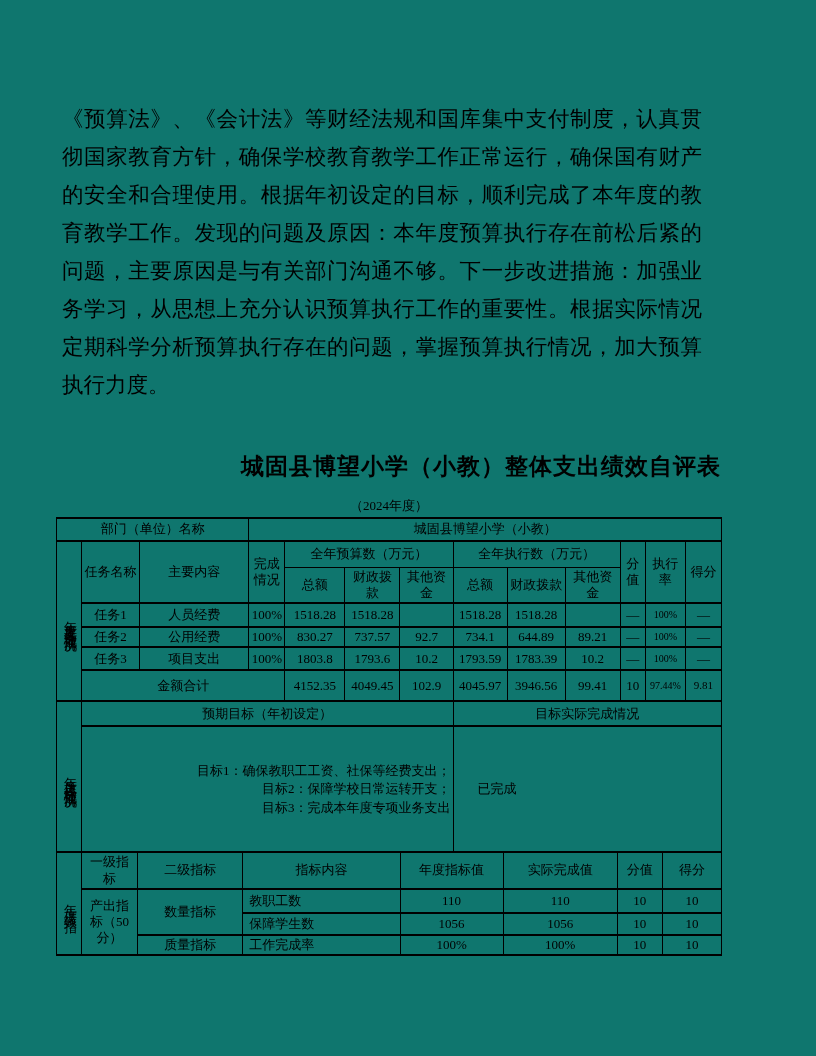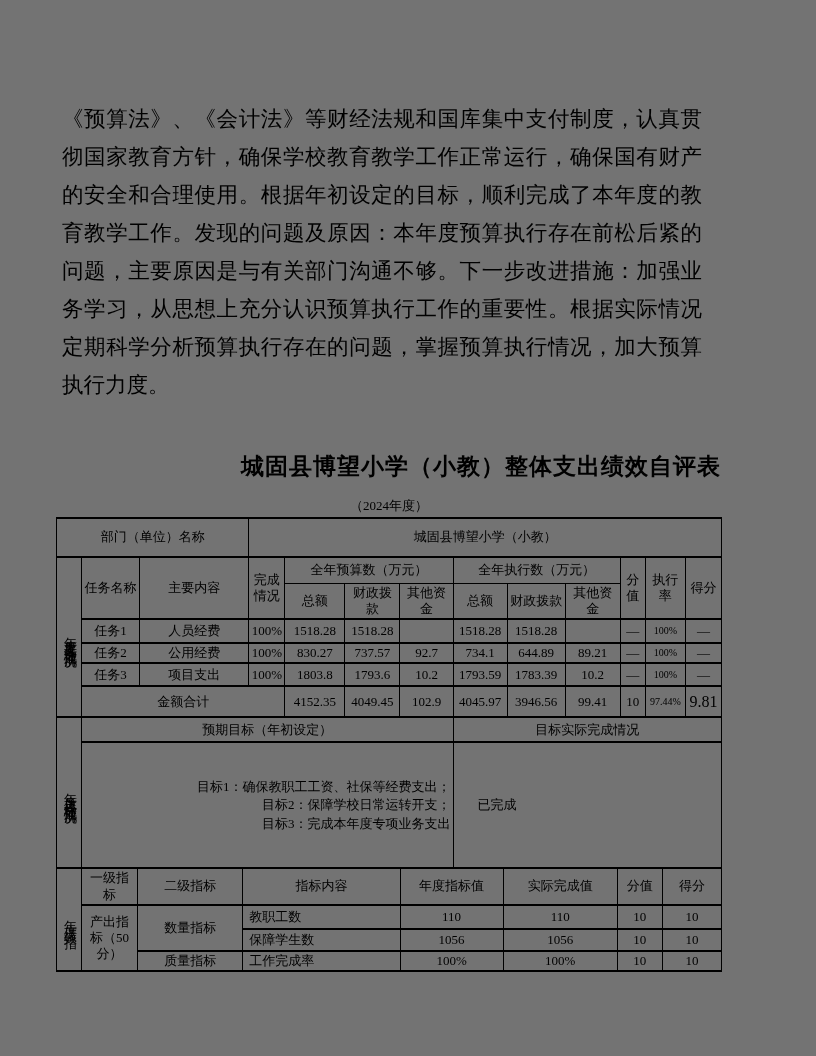--- a/index.html
+++ b/index.html
@@ -2,21 +2,21 @@
 <html><head>
 <meta charset="utf-8">
 <style>
   * { box-sizing: border-box; }
   html,body { margin:0; padding:0; background:#ffffff; }
   body {
     width:816px; height:1056px;
     font-family:"Liberation Serif","DejaVu Serif",serif;
     color:#000;
   }
-  .page { position:relative; width:816px; height:1056px; overflow:hidden; background:#737373; }
+  .page { position:relative; width:816px; height:1056px; overflow:hidden; background:#0f766e; }
 
   .intro {
     position:absolute; left:62px; top:100px; width:640px;
     font-size:21.5px; line-height:38px;
     text-align:justify; text-justify:inter-ideograph;
     letter-spacing:0px;
   }
 
   .doc-title {
     position:absolute; left:57px; top:451px; width:664px; margin:0;
@@ -45,21 +45,21 @@
   .side {
     writing-mode:vertical-rl; text-orientation:upright;
     letter-spacing:2px; font-size:13px; margin:0 auto; line-height:23px;
   }
   .side.short { letter-spacing:4px; }
 
   td.left { text-align:left; padding-left:6px; }
   td.goals-cell { text-align:left; padding-left:8px; }
   .goal-line { font-size:13px; line-height:18.5px; text-align:right; }
   td.small-pct { font-size:10px; }
-  td.score-sm { font-size:16px;border-radius:7px; }
+  td.score-sm { font-size:11px;border-radius:7px; }
 </style>
 </head>
 <body>
 
 <div class="page">
 
   <div class="intro">《预算法》、《会计法》等财经法规和国库集中支付制度，认真贯彻国家教育方针，确保学校教育教学工作正常运行，确保国有财产的安全和合理使用。根据年初设定的目标，顺利完成了本年度的教育教学工作。发现的问题及原因：本年度预算执行存在前松后紧的问题，主要原因是与有关部门沟通不够。下一步改进措施：加强业务学习，从思想上充分认识预算执行工作的重要性。根据实际情况定期科学分析预算执行存在的问题，掌握预算执行情况，加大预算执行力度。</div>
 
   <h1 class="doc-title">城固县博望小学（小教）整体支出绩效自评表</h1>
   <div class="doc-subtitle">（2024年度）</div>
@@ -76,21 +76,21 @@
           <col style="width:55px">
           <col style="width:53px">
         <col style="width:54px">
           <col style="width:58px">
           <col style="width:55px">
         <col style="width:25px">
           <col style="width:40px">
           <col style="width:36px">
       </colgroup>
       <tbody>
-          <tr style="height:39px">
+          <tr style="height:23px">
         <td colspan="3">部门（单位）名称</td>
         <td colspan="10">城固县博望小学（小教）</td>
       </tr>
       <tr style="height:26px">
         <td rowspan="6">
           <div class="side">年度主要任务完成情况</div>
         </td>
         <td rowspan="2">任务名称</td>
         <td rowspan="2">主要内容</td>
         <td rowspan="2">完成情况</td>

